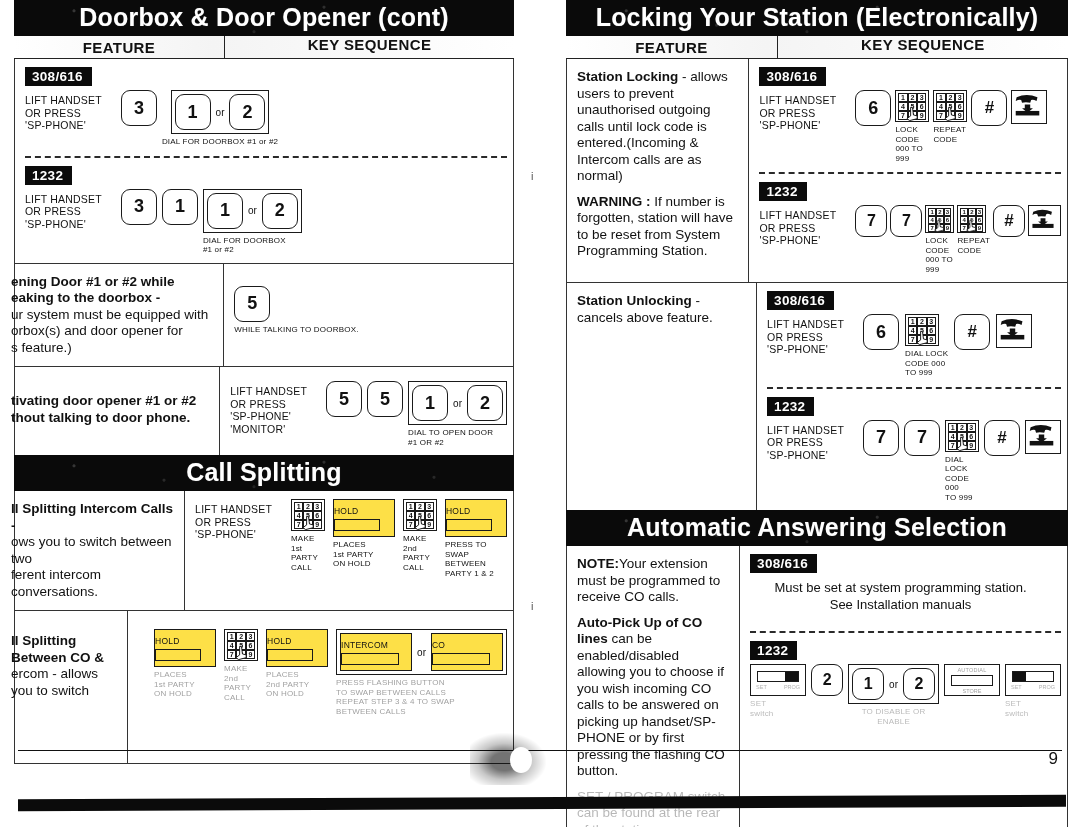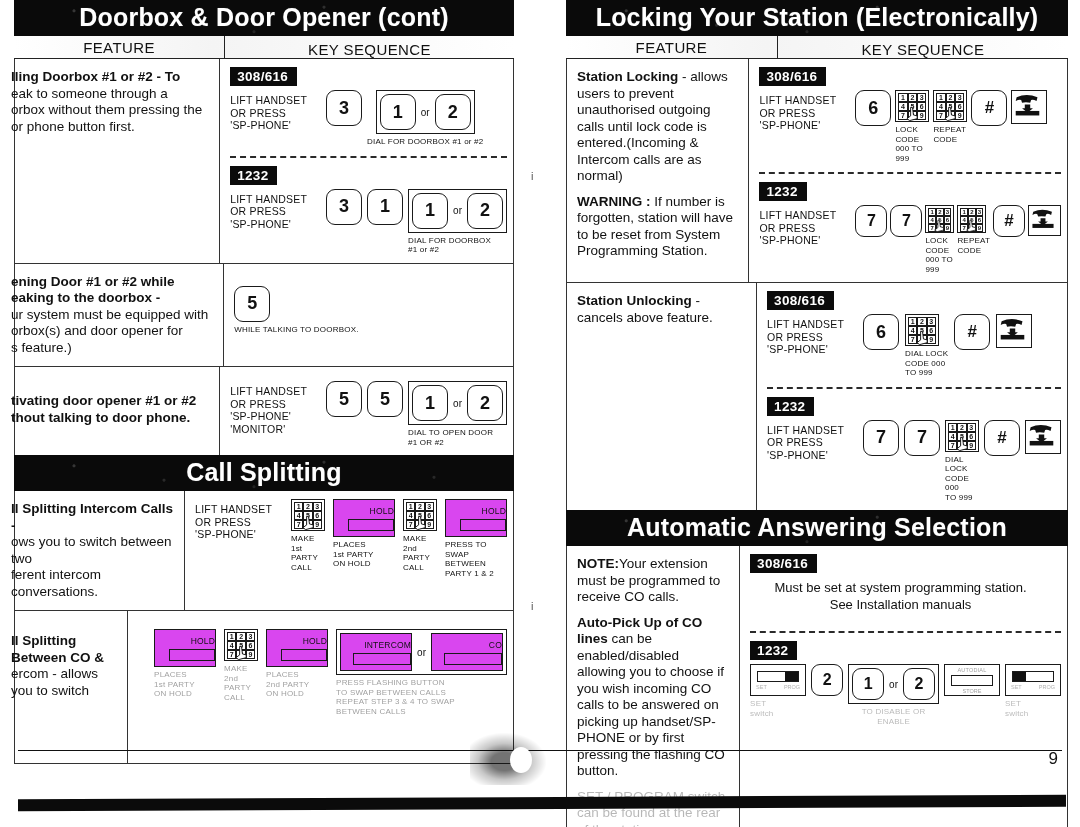--- a/index.html
+++ b/index.html
@@ -27,22 +27,23 @@
     background:
       radial-gradient(circle at 12% 30%, rgba(255,255,255,.18) 0 1px, transparent 2px),
       radial-gradient(circle at 30% 70%, rgba(255,255,255,.13) 0 1px, transparent 2px),
       radial-gradient(circle at 62% 20%, rgba(255,255,255,.15) 0 1px, transparent 2px),
       radial-gradient(circle at 84% 62%, rgba(255,255,255,.12) 0 1px, transparent 2px),
       radial-gradient(circle at 48% 88%, rgba(255,255,255,.10) 0 1px, transparent 2px);
   }
 
   
   .colhead{
-    display:flex;border-bottom:1.5px solid #222;height:22px;align-items:flex-end;
+    display:flex;border-bottom:1.5px solid #222;height:22px;align-items:flex-start;
     background:linear-gradient(90deg,#fff 0%,#f4f4f4 40%,#fff 100%);
+    font-weight:bold;
   }
   .colhead .c1{width:42%;text-align:center;font-size:15px;letter-spacing:.4px;
     border-right:1.5px solid #222;height:100%;display:flex;align-items:center;justify-content:center;}
   .colhead .c2{flex:1;text-align:center;font-size:15px;letter-spacing:.4px;}
 
   
   .tbl{border-left:1.2px solid #333;border-right:1.2px solid #333;border-bottom:1.2px solid #333;}
   .row{display:flex;border-bottom:1.2px solid #333;}
   .row:last-child{border-bottom:none;}
   .cell-feat{width:42%;box-sizing:border-box;padding:10px 8px 10px 10px;border-right:1.2px solid #333;}
@@ -86,22 +87,22 @@
   
   .pad{width:32px;height:30px;border:1.4px solid #1a1a1a;position:relative;background:#fff;}
   .pad .g{position:absolute;inset:2px;display:grid;grid-template-columns:1fr 1fr 1fr;grid-template-rows:1fr 1fr 1fr;}
   .pad .g span{border:.7px solid #1a1a1a;font-size:7px;line-height:1;display:flex;align-items:center;justify-content:center;font-weight:bold;}
   .pad .hand{position:absolute;left:9px;bottom:-1px;width:15px;height:16px;}
   .pad.sm{width:27px;height:26px;}
   .pad.sm .g span{font-size:6px;}
 
   
   .btn{
-    width:60px;height:36px;border:1.4px solid #1a1a1a;background:#d946ef;
-    display:flex;flex-direction:column;align-items:flex-end;justify-content:center;gap:3px;
+    width:60px;height:36px;border:1.4px solid #1a1a1a;background:#fde047;
+    display:flex;flex-direction:column;align-items:flex-start;justify-content:center;gap:3px;
   }
   .btn .lbl{font-size:8.5px;letter-spacing:.2px;}
   .btn .led{width:44px;height:10px;border:1.3px solid #1a1a1a;}
   .btn.wide{width:70px;}
   .btn.wide .led{width:56px;}
 
   
   .sw{width:54px;height:30px;border:1.4px solid #1a1a1a;background:#fff;
       display:flex;flex-direction:column;align-items:center;justify-content:center;gap:2px;}
   .sw .track{width:40px;height:9px;border:1.3px solid #1a1a1a;position:relative;background:#fff;}
@@ -140,28 +141,20 @@
     </div>
 
     <div class="colhead">
       <div class="c1">FEATURE</div>
       <div class="c2">KEY SEQUENCE</div>
     </div>
 
     <div class="tbl">
 
       <div class="row" style="min-height:196px;">
-        <div class="cell-feat">
-          <div class="feat clip-left">
-            <p><b>lling Doorbox #1 or #2 - To</b><br>
-               <span>eak to someone through a</span><br>
-               <span>orbox without them pressing the</span><br>
-               <span>or phone button first.</span></p>
-          </div>
-        </div>
         <div class="cell-key">
 
           <div>
             <div class="model">308/616</div>
             <div class="seq">
               <div class="lead">
                 <span>LIFT HANDSET</span><br>
                 <span>OR PRESS</span><br>
                 <span>'SP-PHONE'</span>
               </div>

